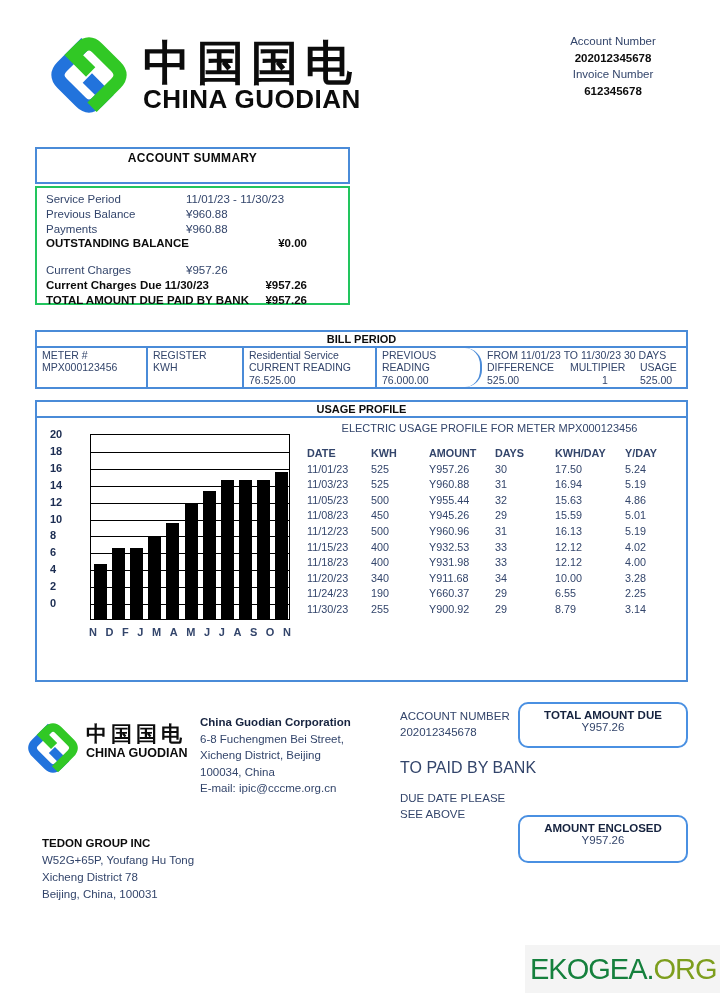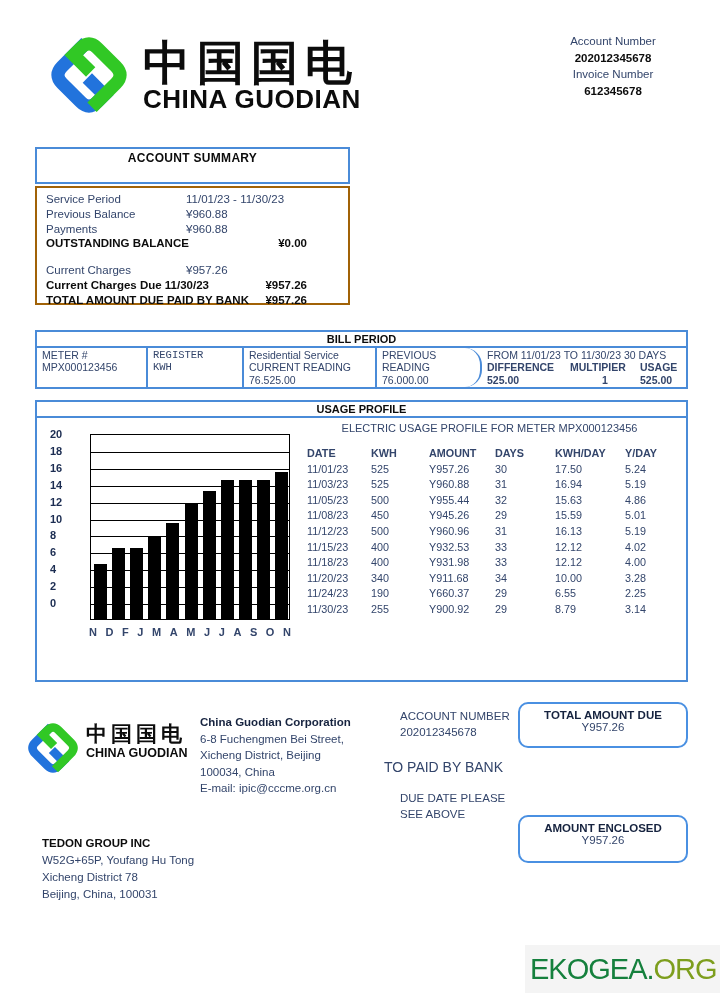--- a/index.html
+++ b/index.html
@@ -16,36 +16,36 @@
   #brand-cn  { left:143px; top:32px; font-size:47px; font-weight:700; letter-spacing:7px; color:#0c0c0c; white-space:nowrap; }
   #brand-en  { left:143px; top:84px; font-size:26px; font-weight:700; letter-spacing:0.5px; color:#0c0c0c; white-space:nowrap; }
   #header-meta { left:548px; top:33px; width:130px; text-align:center; line-height:16.5px; font-size:11.5px; }
   #header-meta .lbl { color:#33456b; }
   #header-meta .num { color:#0c0c0c; font-weight:700; }
 
   
   #as-header { left:35px; top:147px; width:315px; height:37px; border:2px solid #4a8bd8; text-align:center; padding-top:2px; }
   #as-title { font-size:12px; font-weight:700; color:#0c0c0c; letter-spacing:0.3px; }
   #as-subtitle { font-size:11px; color:#33456b; }
-  #as-body { left:35px; top:186px; width:315px; height:119px; border:2px solid #a16207; padding:4px 9px 0 9px; font-size:11.5px; }
+  #as-body { left:35px; top:186px; width:315px; height:119px; border:2px solid #22c55e; padding:4px 9px 0 9px; font-size:11.5px; }
   .as-row { display:flex; line-height:14.8px; }
   .as-row .lbl { flex:0 0 140px; white-space:nowrap; }
   .as-row.bold .lbl, .as-row.bold .val { font-weight:700; color:#0c0c0c; flex-basis:auto; }
   .as-row .val.mid { margin-left:0; }
   .as-row .val.right { margin-left:auto; padding-right:32px; }
   .as-spacer { height:12px; }
 
   
   #bp { left:35px; top:330px; width:653px; border:2px solid #4a8bd8; }
   #bp-title { height:16px; text-align:center; font-size:11px; font-weight:700; color:#0c0c0c; border-bottom:2px solid #4a8bd8; line-height:15px; }
   #bp-cells { display:flex; height:39px; font-size:10.5px; line-height:12.3px; }
   .bp-cell { padding:1px 5px; border-right:2px solid #4a8bd8; }
   .bp-cell:last-child { border-right:none; }
-  .bp-c1 { width:111px; } .bp-c2 { width:96px;font-family:Liberation Mono, monospace; } .bp-c3 { width:133px; } .bp-c4 { width:105px;border-radius:17px; } .bp-c5 { flex:1; }
-  .bp-grid { display:grid; grid-template-columns:83px 70px 1fr;font-weight:bold; }
+  .bp-c1 { width:111px; } .bp-c2 { width:96px; } .bp-c3 { width:133px; } .bp-c4 { width:105px;border-radius:17px; } .bp-c5 { flex:1; }
+  .bp-grid { display:grid; grid-template-columns:83px 70px 1fr; }
   .bp-grid .ctr { text-align:center; }
 
   
   #up { left:35px; top:400px; width:653px; height:282px; border:2px solid #4a8bd8; }
   #up-title { height:16px; text-align:center; font-size:11px; font-weight:700; color:#0c0c0c; border-bottom:2px solid #4a8bd8; line-height:15px; }
   #up-content { position:relative; height:262px; }
   #chart-wrap { position:absolute; left:0; top:0; width:260px; height:262px; }
   #chart-plot { position:absolute; left:53px; top:16px; width:200px; height:186px; border:1.5px solid #000; background:#fff; }
   .gridline { position:absolute; left:0; width:100%; height:1px; background:#000; }
   .bar { position:absolute; bottom:0; background:#000; }
@@ -56,21 +56,21 @@
   .ut-row { display:grid; grid-template-columns:64px 58px 66px 60px 70px 50px; line-height:15.6px; }
   .ut-row.head { font-weight:700; }
 
   
   #logo-small { left:22px; top:710px; width:62px; height:76px; }
   #f-brand-cn { left:86px; top:720px; font-size:21px; font-weight:700; letter-spacing:4px; color:#0c0c0c; white-space:nowrap; }
   #f-brand-en { left:86px; top:746px; font-size:12.5px; font-weight:700; color:#0c0c0c; white-space:nowrap; }
   #f-address { left:200px; top:714px; width:180px; font-size:11.5px; line-height:16.5px; }
   #f-address .co { font-weight:700; color:#16233f; }
   #f-acct { left:400px; top:708px; width:120px; font-size:11.5px; line-height:16px; }
-  #f-paid { left:384px; top:759px; font-size:14px; }
+  #f-paid { left:400px; top:759px; font-size:16px; }
   #f-due { left:400px; top:790px; font-size:11.5px; line-height:16px; }
   .remit-box { left:518px; width:170px; border:2.5px solid #4a90e2; border-radius:10px; text-align:center; padding-top:5px; font-size:11.5px; background:#fff; }
   #box-total { top:702px; height:46px; }
   #box-enclosed { top:773px; height:48px;margin-top:42px; }
   .remit-box .lbl { font-weight:700; color:#16233f; }
   .remit-box .val { color:#33456b; }
 
   #recipient { left:42px; top:835px; font-size:11.5px; line-height:17px; }
   #recipient .name { font-weight:700; color:#0c0c0c; }
 

